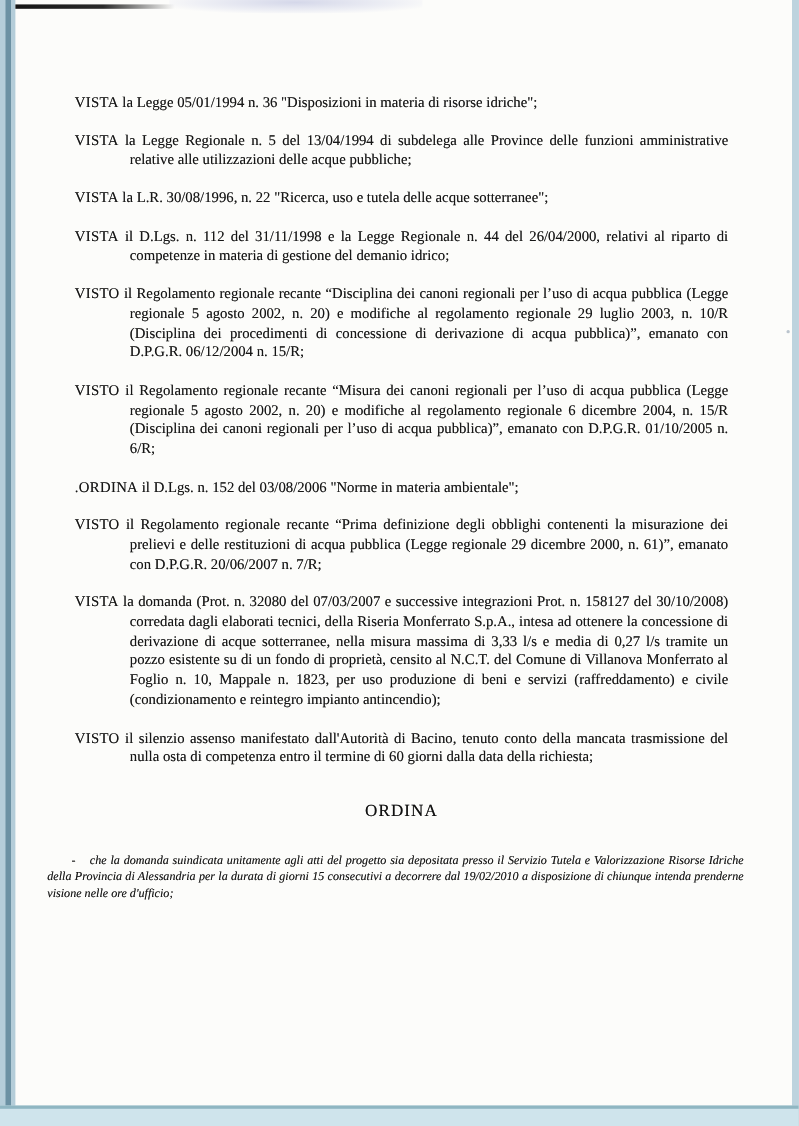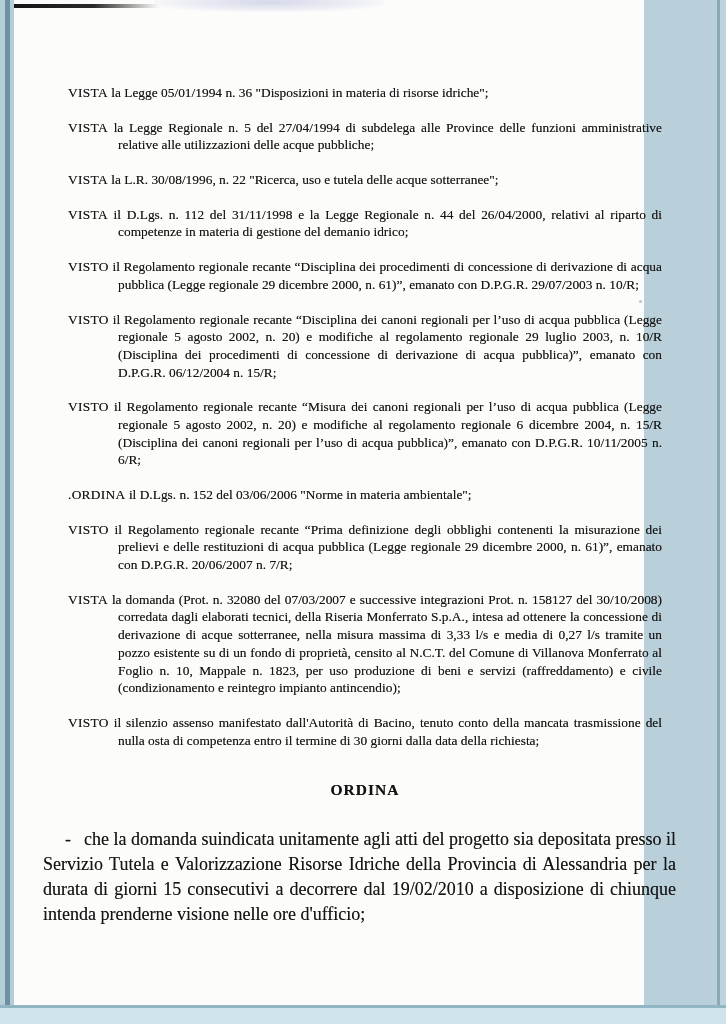--- a/index.html
+++ b/index.html
@@ -29,23 +29,22 @@
     content: ""; position: absolute; left: 0; top: 0; width: 3px; height: 100%;
     background: #8aa9b6;
   }
   .edge-bottom {
     position: absolute; left: 0; bottom: 0; width: 726px; height: 16px;
     background: #cfe4ec;
     border-top: 3px solid #8fb6c2;
   }
 
   .paper {
-    position: absolute; left: 14px; top: 0; width: 595px; height: 1009px;
+    position: absolute; left: 14px; top: 0; width: 706px; height: 1009px;
     background: #fcfcfa;
-    padding-left: 35px;
   }
   .scan-topline {
     position: absolute; top: 4px; left: 0; width: 145px; height: 4px;
     background: linear-gradient(to right, #151515 0%, #2a2a2a 55%, rgba(40,40,40,0) 100%);
   }
   .scan-smudge {
     position: absolute; top: -2px; left: 140px; width: 230px; height: 14px;
     background: radial-gradient(ellipse at 50% 30%, rgba(110,120,190,0.28) 0%, rgba(140,150,210,0.12) 55%, rgba(140,150,210,0) 80%);
   }
   .scan-speck-right {
@@ -65,70 +64,70 @@
     font-size: 13.4px;
     line-height: 1.32;
     text-shadow: 0 0 0.5px rgba(20,20,20,0.55);
   }
   .recital .label { letter-spacing: 0.3px; }
 
   .ordina-heading {
     margin: 32px 0 28px 0;
     text-align: center;
     font-size: 15.5px;
-    font-weight: bold;
+    font-weight: normal;
     letter-spacing: 1px;
     color: #111;
     text-shadow: 0 0 0.5px rgba(20,20,20,0.6);
   }
   .ordina-item {
     margin: 0 -14px 0 -25px;
     text-indent: 22px;
     text-align: justify;
-    font-size: 18px;
+    font-size: 11px;
     line-height: 1.38;
     text-shadow: 0 0 0.5px rgba(20,20,20,0.55);
+    font-style: italic;
   }
   .ordina-item .marker { padding-right: 13px; }
 </style>
 </head>
 <body>
 
 <div class="scan-area">
   <div class="edge-left"></div>
   <div class="edge-right"></div>
 
   <div class="paper">
     <div class="scan-topline"></div>
     <div class="scan-smudge"></div>
     <div class="scan-speck-right"></div>
 
     <div class="content">
 
       <p class="recital"><span class="label">VISTA</span> <span>la Legge 05/01/1994 n. 36 "Disposizioni in materia di risorse idriche";</span></p>
 
-      <p class="recital"><span class="label">VISTA</span> <span>la Legge Regionale n. 5 del 27/04/1994 di subdelega alle Province delle funzioni amministrative relative alle utilizzazioni delle acque pubbliche;</span></p>
+      <p class="recital"><span class="label">VISTA</span> <span>la Legge Regionale n. 5 del 13/04/1994 di subdelega alle Province delle funzioni amministrative relative alle utilizzazioni delle acque pubbliche;</span></p>
 
       <p class="recital"><span class="label">VISTA</span> <span>la L.R. 30/08/1996, n. 22 "Ricerca, uso e tutela delle acque sotterranee";</span></p>
 
       <p class="recital"><span class="label">VISTA</span> <span>il D.Lgs. n. 112 del 31/11/1998 e la Legge Regionale n. 44 del 26/04/2000, relativi al riparto di competenze in materia di gestione del demanio idrico;</span></p>
 
-      <p class="recital"><span class="label">VISTO</span> <span>il Regolamento regionale recante “Disciplina dei procedimenti di concessione di derivazione di acqua pubblica (Legge regionale 29 dicembre 2000, n. 61)”, emanato con D.P.G.R. 29/07/2003 n. 10/R;</span></p>
 
       <p class="recital"><span class="label">VISTO</span> <span>il Regolamento regionale recante “Disciplina dei canoni regionali per l’uso di acqua pubblica (Legge regionale 5 agosto 2002, n. 20) e modifiche al regolamento regionale 29 luglio 2003, n. 10/R (Disciplina dei procedimenti di concessione di derivazione di acqua pubblica)”, emanato con D.P.G.R. 06/12/2004 n. 15/R;</span></p>
 
-      <p class="recital"><span class="label">VISTO</span> <span>il Regolamento regionale recante “Misura dei canoni regionali per l’uso di acqua pubblica (Legge regionale 5 agosto 2002, n. 20) e modifiche al regolamento regionale 6 dicembre 2004, n. 15/R (Disciplina dei canoni regionali per l’uso di acqua pubblica)”, emanato con D.P.G.R. 10/11/2005 n. 6/R;</span></p>
+      <p class="recital"><span class="label">VISTO</span> <span>il Regolamento regionale recante “Misura dei canoni regionali per l’uso di acqua pubblica (Legge regionale 5 agosto 2002, n. 20) e modifiche al regolamento regionale 6 dicembre 2004, n. 15/R (Disciplina dei canoni regionali per l’uso di acqua pubblica)”, emanato con D.P.G.R. 01/10/2005 n. 6/R;</span></p>
 
-      <p class="recital"><span class="label">.ORDINA</span> <span>il D.Lgs. n. 152 del 03/06/2006 "Norme in materia ambientale";</span></p>
+      <p class="recital"><span class="label">.ORDINA</span> <span>il D.Lgs. n. 152 del 03/08/2006 "Norme in materia ambientale";</span></p>
 
       <p class="recital"><span class="label">VISTO</span> <span>il Regolamento regionale recante “Prima definizione degli obblighi contenenti la misurazione dei prelievi e delle restituzioni di acqua pubblica (Legge regionale 29 dicembre 2000, n. 61)”, emanato con D.P.G.R. 20/06/2007 n. 7/R;</span></p>
 
       <p class="recital"><span class="label">VISTA</span> <span>la domanda (Prot. n. 32080 del 07/03/2007 e successive integrazioni Prot. n. 158127 del 30/10/2008) corredata dagli elaborati tecnici, della Riseria Monferrato S.p.A., intesa ad ottenere la concessione di derivazione di acque sotterranee, nella misura massima di 3,33 l/s e media di 0,27 l/s tramite un pozzo esistente su di un fondo di proprietà, censito al N.C.T. del Comune di Villanova Monferrato al Foglio n. 10, Mappale n. 1823, per uso produzione di beni e servizi (raffreddamento) e civile (condizionamento e reintegro impianto antincendio);</span></p>
 
-      <p class="recital"><span class="label">VISTO</span> <span>il silenzio assenso manifestato dall'Autorità di Bacino, tenuto conto della mancata trasmissione del nulla osta di competenza entro il termine di 30 giorni dalla data della richiesta;</span></p>
+      <p class="recital"><span class="label">VISTO</span> <span>il silenzio assenso manifestato dall'Autorità di Bacino, tenuto conto della mancata trasmissione del nulla osta di competenza entro il termine di 60 giorni dalla data della richiesta;</span></p>
 
       <h2 class="ordina-heading">ORDINA</h2>
 
       <p class="ordina-item"><span class="marker">-</span><span>che la domanda suindicata unitamente agli atti del progetto sia depositata presso il Servizio Tutela e Valorizzazione Risorse Idriche della Provincia di Alessandria per la durata di giorni 15 consecutivi a decorrere dal 19/02/2010 a disposizione di chiunque intenda prenderne visione nelle ore d'ufficio;</span></p>
 
     </div>
   </div>
 
   <div class="edge-bottom"></div>
 </div>

